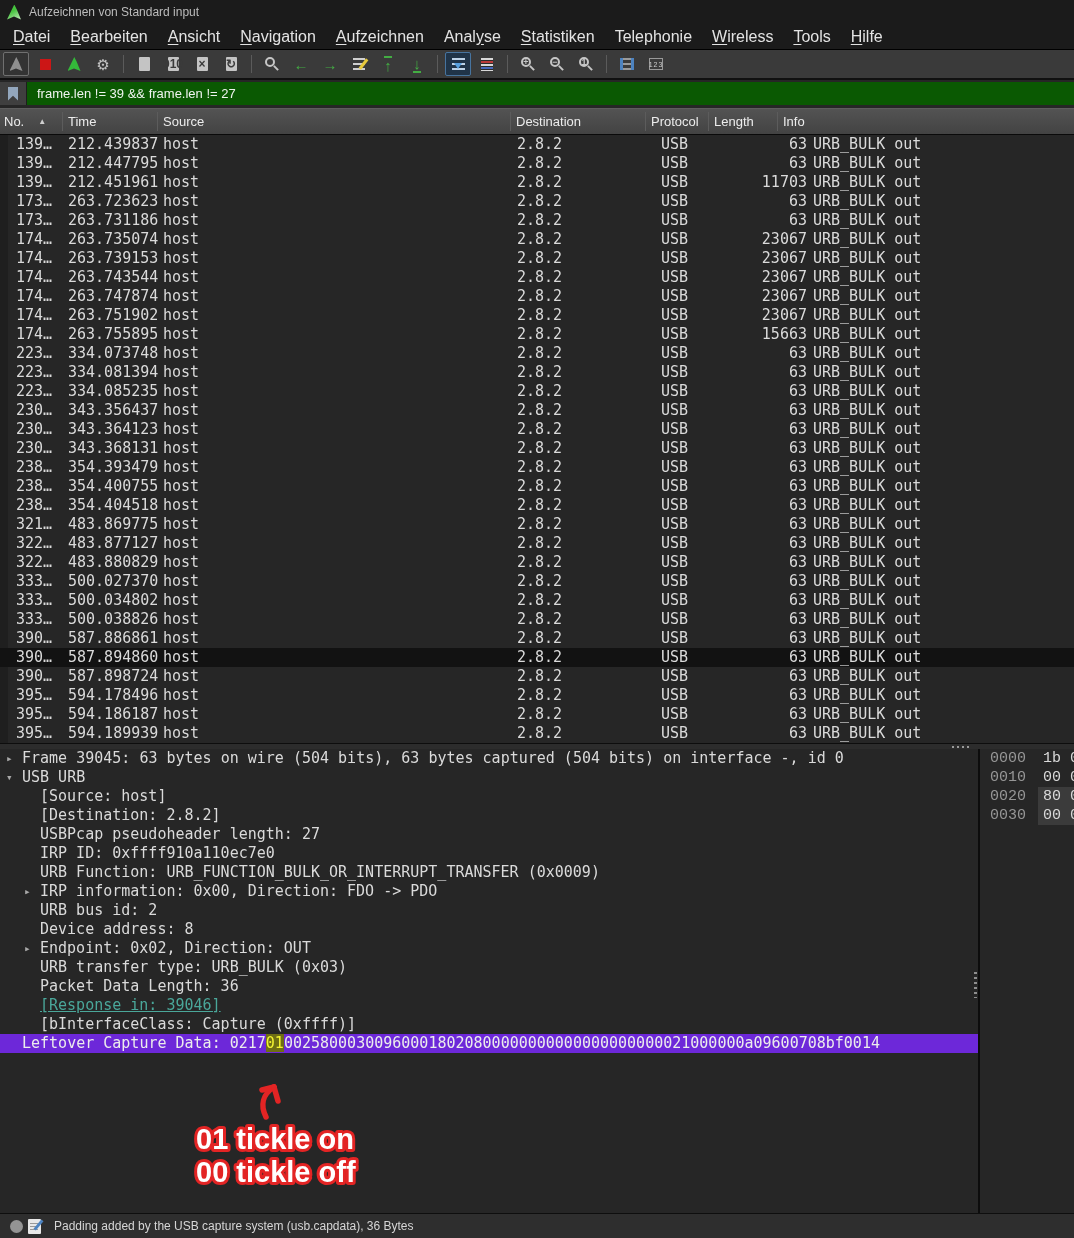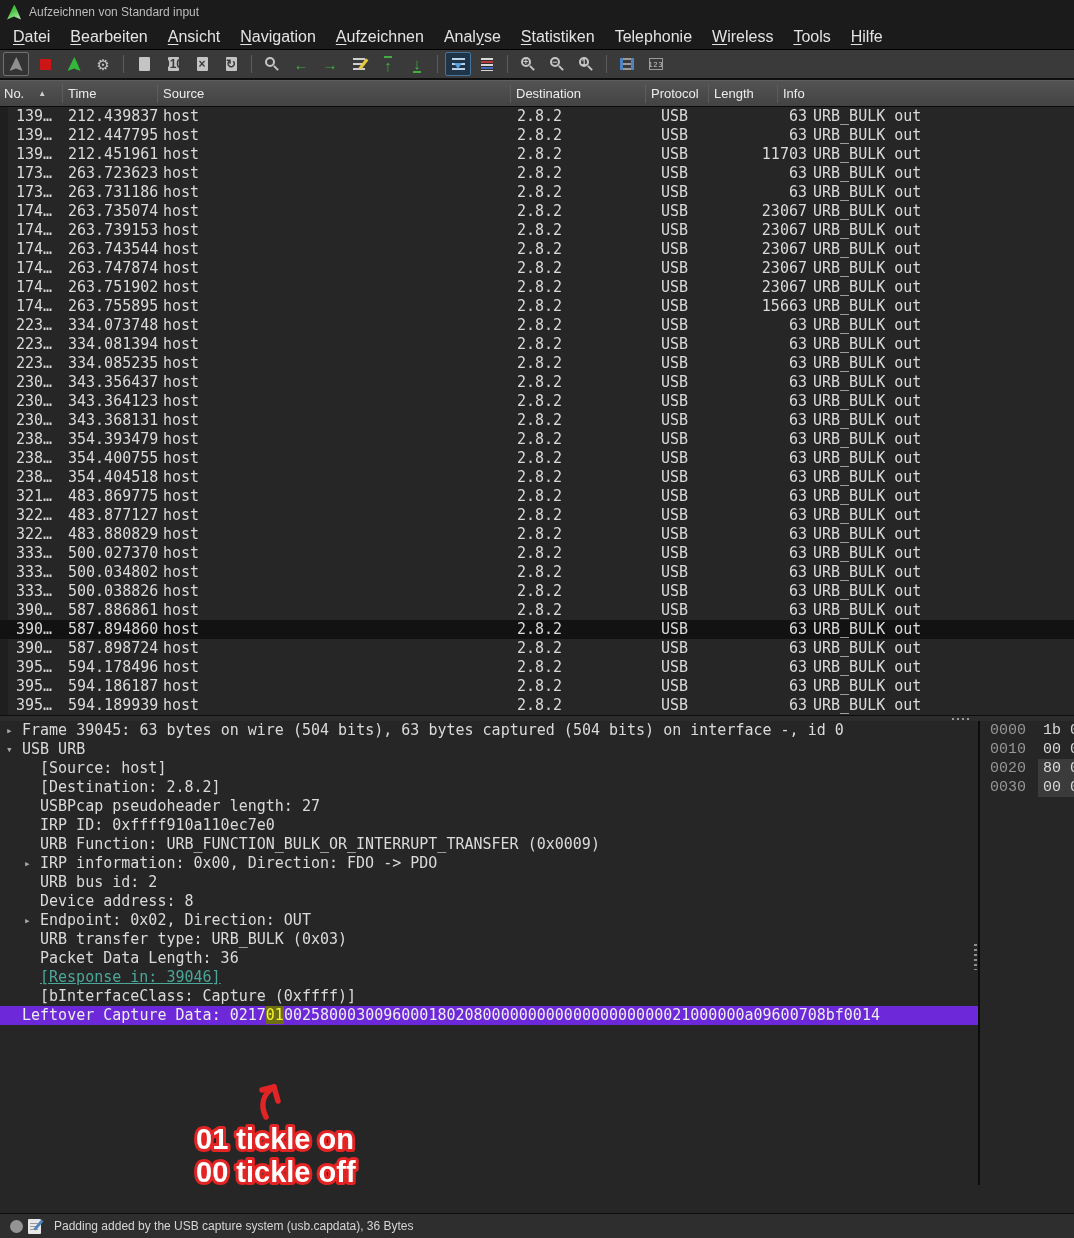--- a/index.html
+++ b/index.html
@@ -236,20 +236,26 @@
       </span>
       <span class="tsep"></span>
       <span class="tbtn">
         <span class="ticon i-cols"></span>
       </span>
       <span class="tbtn">
         <span class="ticon i-123">123</span>
       </span>
     </div>
 
+  <div class="filterbar">
+    <span class="fbookmark">
+      <span class="i-bookmark"></span>
+    </span>
+    <div class="fquery">frame.len != 39 &amp;&amp; frame.len != 27</div>
+  </div>
 
   <div class="phead">
       <div class="hcol" style="left: 0px; width: 62px;">
         <span class="hlabel" style="padding-left: 4px;">No.</span>
         <span class="sortarrow">▲</span>
       </div>
       <div class="hcol" style="left: 62px; width: 95px;">
         <span class="hlabel" style="padding-left: 6px;">Time</span>
       </div>
       <div class="hcol" style="left: 157px; width: 353px;">

